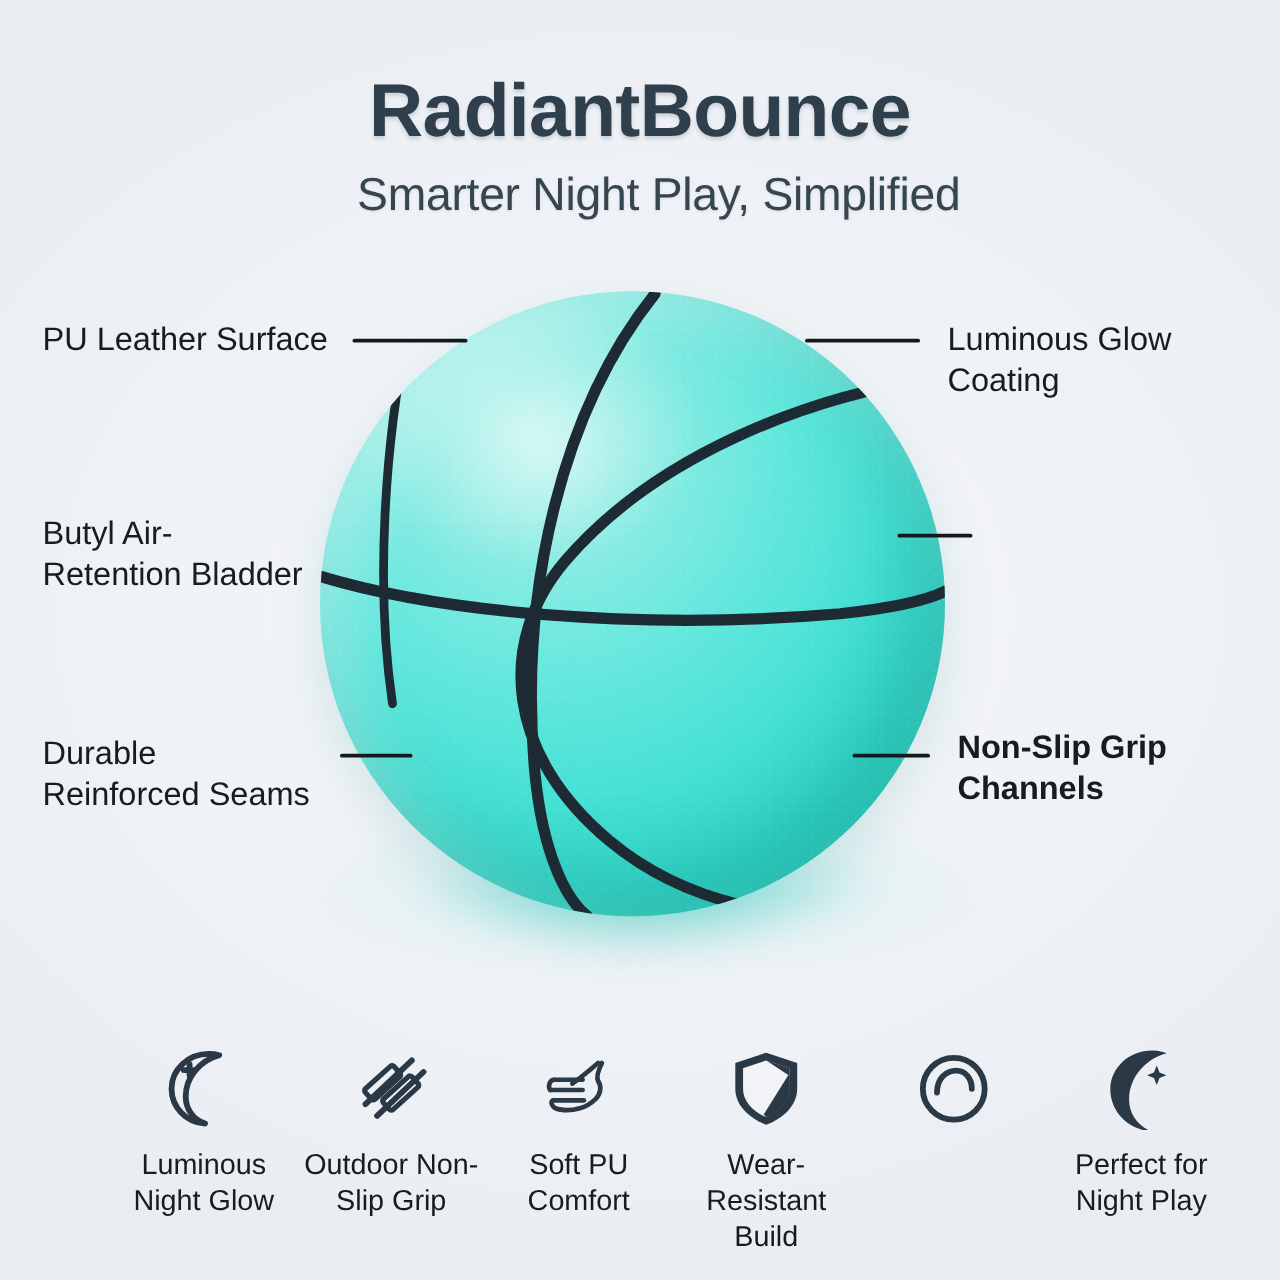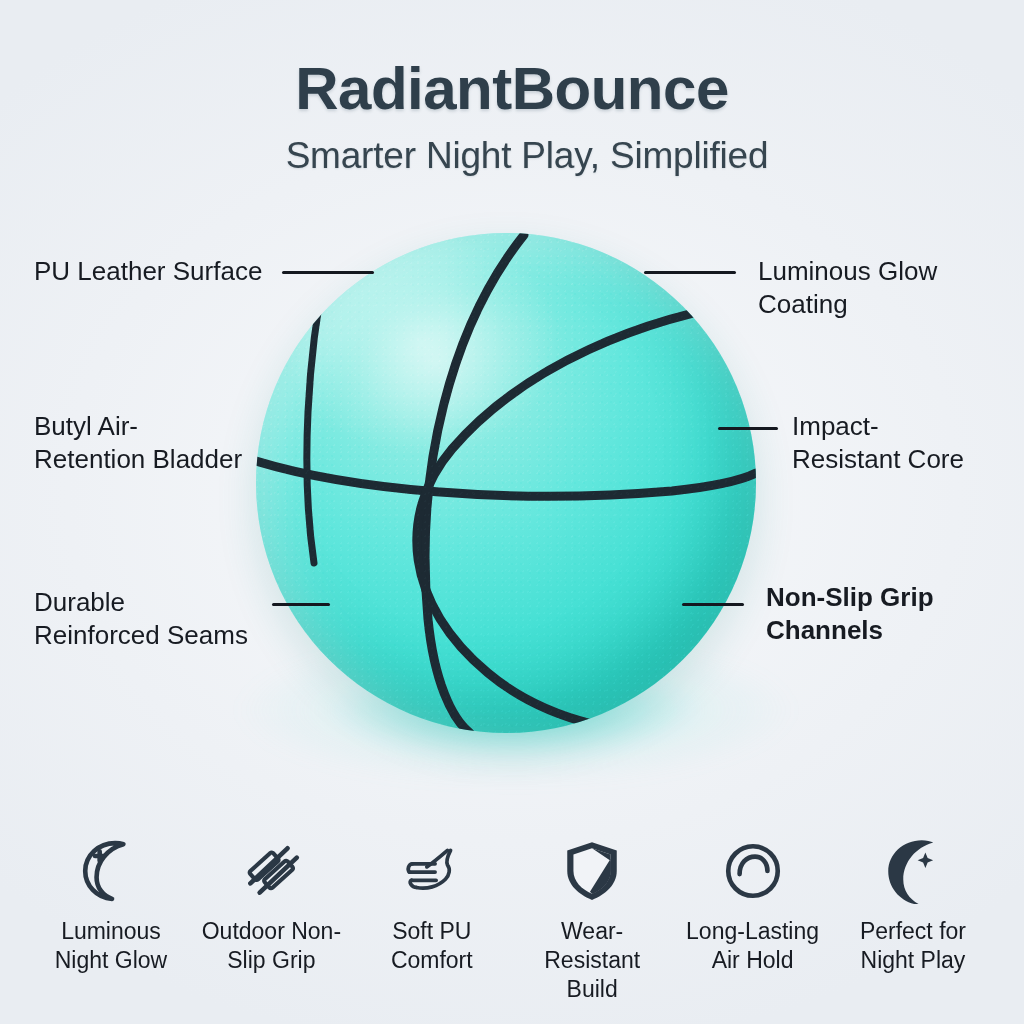--- a/index.html
+++ b/index.html
@@ -99,21 +99,21 @@
     background:#14181f;
     border-radius:2px;
   }
 
   
   .features {
     position:absolute;
     left:36px; top:835px;
     width:952px; height:185px;
     display:flex;
-    justify-content:space-between;
+    justify-content:flex-end;
     align-items:flex-start;
   }
 
   .feature {
     width:150px;
     display:flex;
     flex-direction:column;
     align-items:center;
   }
 
@@ -174,23 +174,20 @@
     </div>
 
     <div class="callout right" style="left:758px; top:50px; width:236px;">
       <span>Luminous Glow Coating</span>
     </div>
 
     <div class="callout left" style="left:34px; top:381px; width:222px;">
       <span>Durable Reinforced Seams</span>
     </div>
 
-    <div class="callout right" style="left:792px; top:205px; width:186px;">
-      <span>Impact-Resistant Core</span>
-    </div>
 
     <div class="callout right bold" style="left:766px; top:376px; width:212px;">
       <span>Non-Slip Grip Channels</span>
     </div>
   </div>
 
   <div class="features">
 
     <div class="feature">
       <div class="feature-icon">
@@ -242,21 +239,20 @@
       <div class="feature-label">Wear-Resistant Build</div>
     </div>
 
     <div class="feature">
       <div class="feature-icon">
         <svg width="66" height="66" viewBox="0 0 64 64" fill="none" stroke="#2b3845" stroke-linecap="round">
           <circle cx="32" cy="32" r="24" stroke-width="4.5"></circle>
           <path d="M19 35 C 19 24, 26 18, 34 18 C 41 18, 46 24, 46 32" stroke-width="4.5"></path>
         </svg>
       </div>
-      <div class="feature-label">Long-Lasting Air Hold</div>
     </div>
 
     <div class="feature">
       <div class="feature-icon">
         <svg width="66" height="66" viewBox="0 0 64 64">
           <path d="M45 6 C 30 10, 19 23, 19 38 C 19 48, 25 56, 34 60 C 18 59, 6 46, 6 31 C 6 16, 19 4, 35 4 C 39 4, 43 5, 45 6 Z" fill="#2b3845" transform="translate(8,0) scale(1.12) translate(-6,-2)"></path>
           <path d="M44 14 l2.2 5.3 l5.3 2.2 l-5.3 2.2 l-2.2 5.3 l-2.2 -5.3 l-5.3 -2.2 l5.3 -2.2 Z" fill="#2b3845"></path>
         </svg>
       </div>
       <div class="feature-label">Perfect for Night Play</div>

